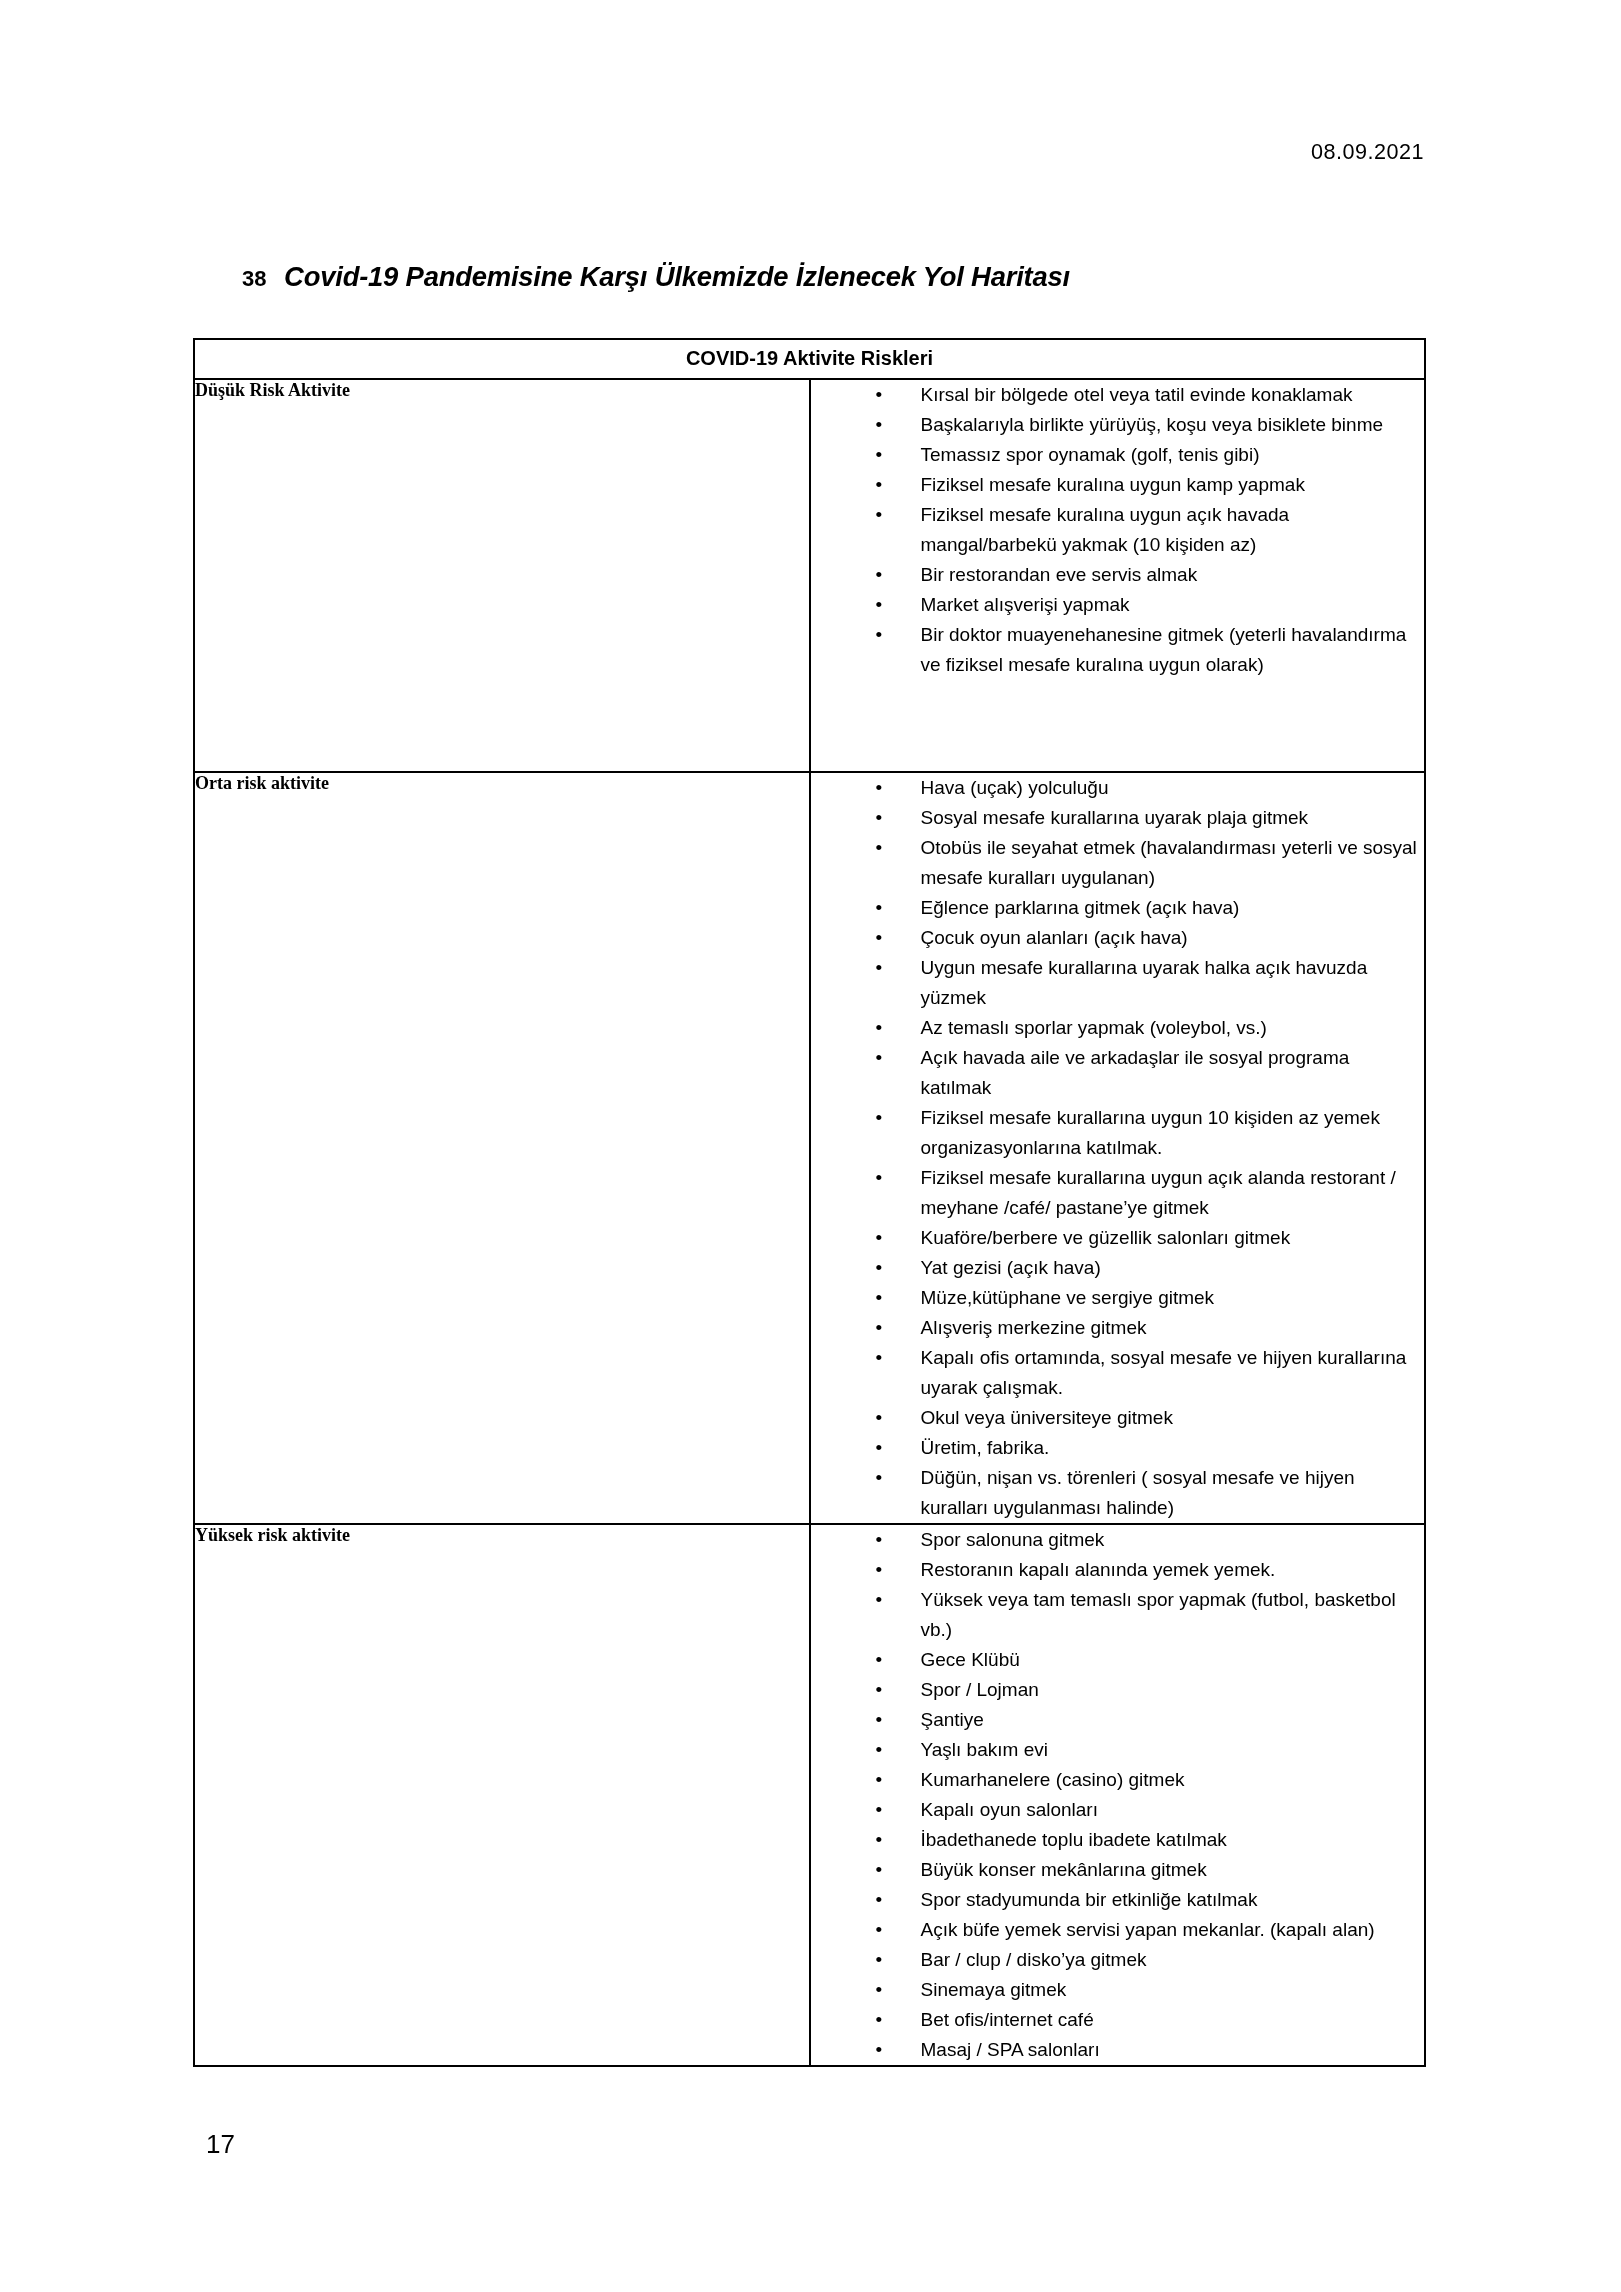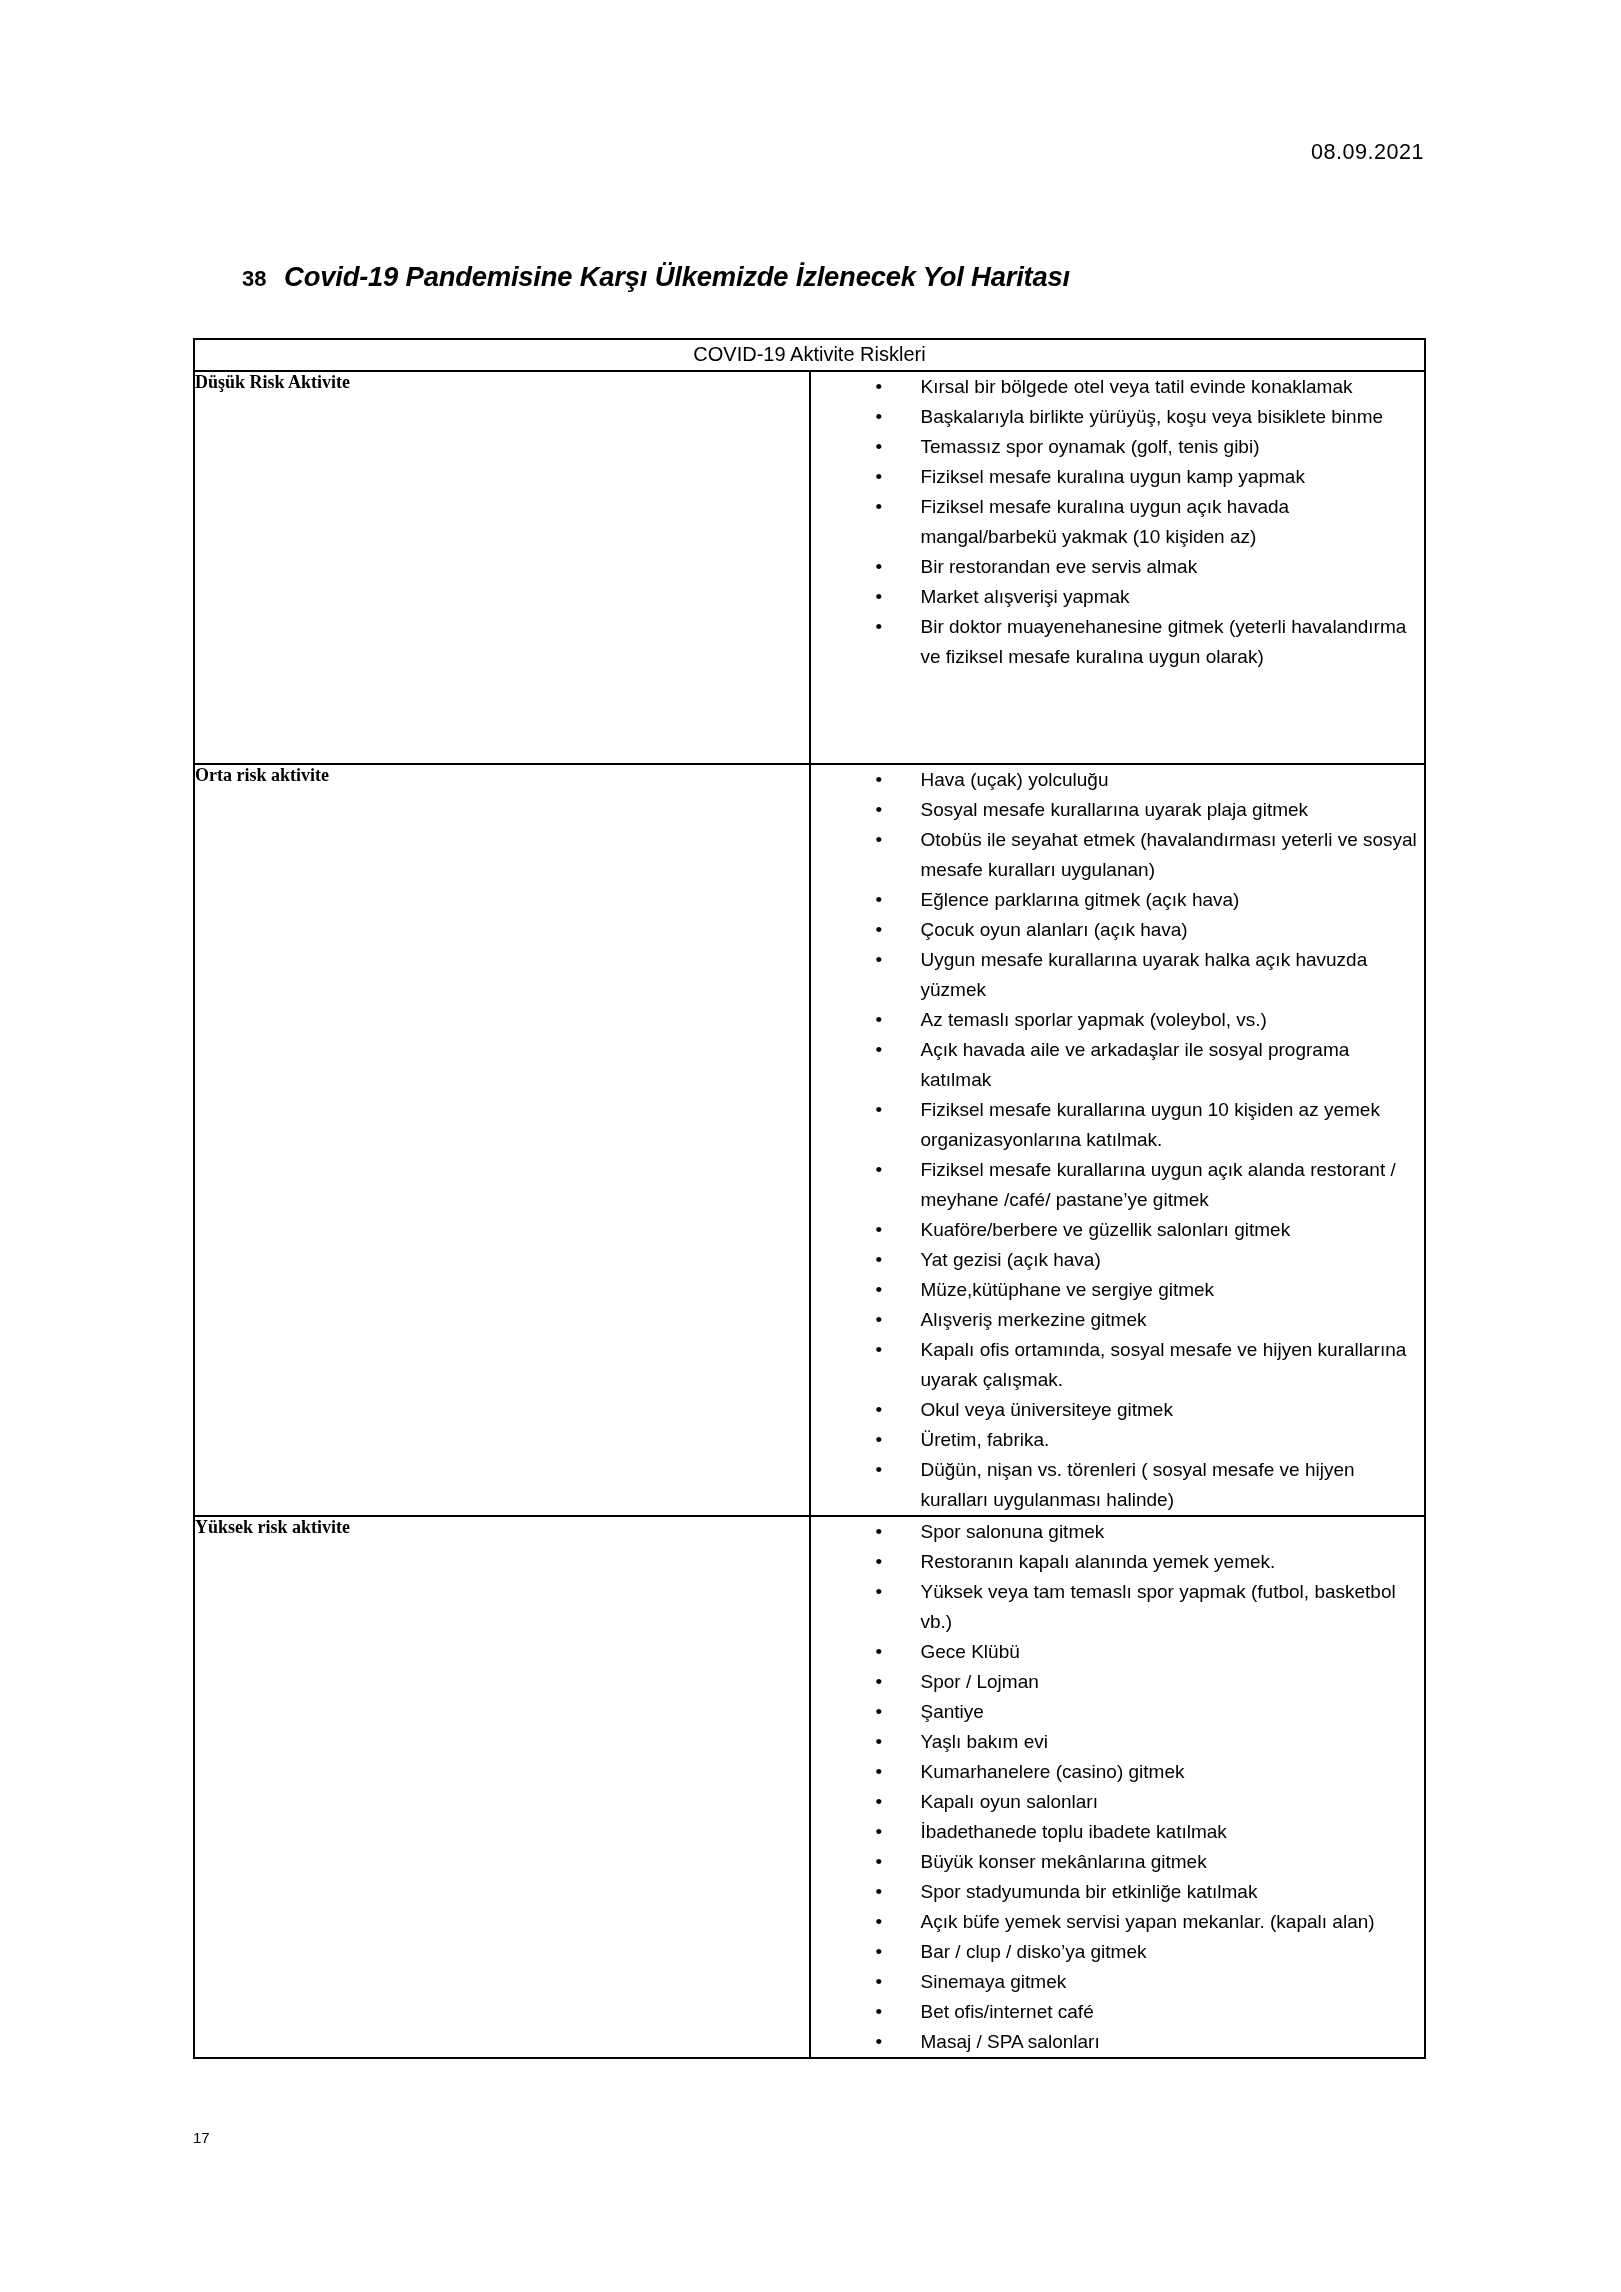--- a/index.html
+++ b/index.html
@@ -41,23 +41,23 @@
     border-collapse: collapse;
     table-layout: fixed;
   }
   .risk-table th,
   .risk-table td {
     border: 2px solid #000000;
     vertical-align: top;
     padding: 0;
   }
   .risk-table th {
-    height: 32px;
+    height: 40px;
     font-size: 20px;
-    font-weight: normal;
+    font-weight: bold;
     text-align: center;
     vertical-align: middle;
     padding: 2px 0 3.9px 0;
   }
   .label-cell {
     width: 620px;
     font-weight: bold;
     font-size: 18px;
     padding: 4.9px 9.8px 4.9px 8.8px;
     font-family: Liberation Serif, serif;
@@ -79,22 +79,22 @@
   }
   .bullet {
     position: absolute;
     left: -45px;
     top: 0;
     font-size: 19px;
   }
   .page-number {
     position: absolute;
     top: 2129px;
-    left: 193px;
-    font-size: 15px;
+    left: 206px;
+    font-size: 26px;
   }
 </style>
 </head>
 <body>
 
 <div class="doc-date">08.09.2021</div>
 
 <h1 class="heading">
   <span class="heading-number">38</span>
   <span class="heading-title">Covid-19 Pandemisine Karşı Ülkemizde İzlenecek Yol Haritası</span>

